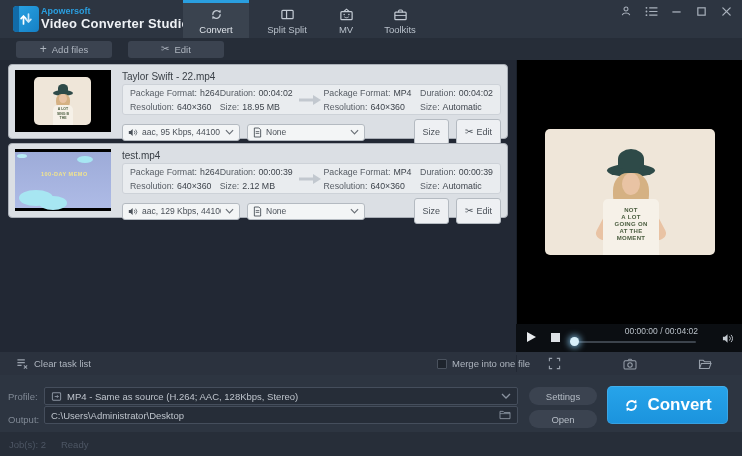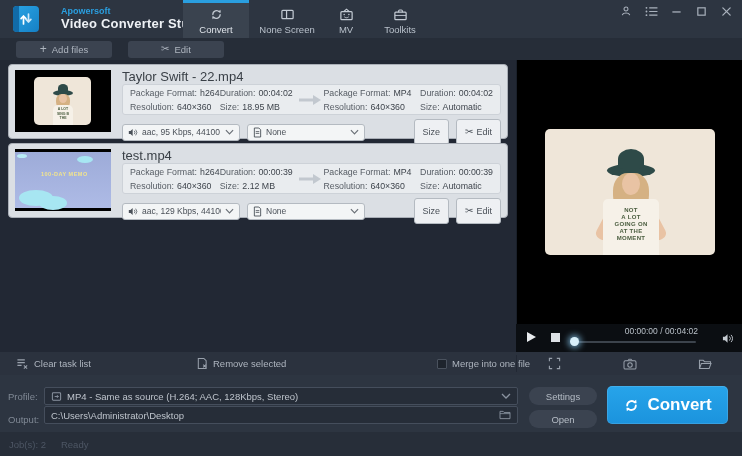--- a/index.html
+++ b/index.html
@@ -2,21 +2,21 @@
 <html><head>
 <meta charset="utf-8">
 <style>
   *{box-sizing:border-box;margin:0;padding:0}
   html,body{width:742px;height:456px}
   body{position:relative;overflow:hidden;background:#222834;font-family:"Liberation Sans","DejaVu Sans",sans-serif;-webkit-font-smoothing:antialiased}
   svg{display:block}
 
   
   .titlebar{position:absolute;top:0;left:0;width:742px;height:38px;background:#2d3541}
-  .logo{position:absolute;left:13px;top:6px;display:flex;gap:22px;align-items:center}
+  .logo{position:absolute;left:13px;top:6px;display:flex;gap:2px;align-items:center}
   .logo-icon{width:26px;height:26px;border-radius:4px;background:linear-gradient(135deg,#2aa4e4,#1580c6);position:relative;display:flex;align-items:center;justify-content:center}
   .logo-icon:before{content:"";position:absolute;left:0;top:0;bottom:0;width:6px;background:#116ba8;border-radius:4px 0 0 4px}
   .brand{line-height:1.15}
   .brand .small{color:#2a9fe0;font-size:9px;font-weight:bold}
   .brand .big{color:#eef1f5;font-size:13px;font-weight:bold;letter-spacing:.2px}
   .tabs{position:absolute;left:183px;top:0;height:38px;display:flex}
   .tab{height:38px;display:flex;flex-direction:column;align-items:center;justify-content:center;gap:2px;color:#b9c1cb;font-size:9.5px;border-top:3px solid transparent;padding-top:0}
   .tab .ticon{color:#c3cad3}
   .tab.active{background:#3a434f;border-top-color:#2a9fe0;color:#dfe4ea}
   .t-convert{width:66px}.t-split{width:76px}.t-mv{width:42px}.t-toolkits{width:66px}
@@ -27,21 +27,21 @@
   .subtoolbar{position:absolute;top:38px;left:0;width:742px;height:22px;background:#262d38;display:flex;align-items:center;gap:16px;padding-left:16px}
   .tool-btn{width:96px;height:17px;background:#3b4350;border-radius:3px;color:#aeb5bf;font-size:9.5px;display:flex;align-items:center;justify-content:center;gap:5px}
   .plus{font-size:12px;line-height:1;color:#aeb5bf}
   .scissors{font-size:10px;line-height:1;font-family:"DejaVu Sans",sans-serif}
 
   
   .filelist{position:absolute;top:60px;left:0;width:516px;height:292px;background:#222834;padding:4px 8px}
   .card{height:75px;background:#dbdfe4;border:1px solid #a9aeb6;border-radius:4px;margin-bottom:4px;display:flex;padding:5px 6px;position:relative}
   .thumb{width:96px;height:62px;background:#000;margin-right:11px;position:relative;overflow:hidden;flex:none}
   .card-body{flex:1;display:flex;flex-direction:column;min-width:0}
-  .file-name{font-size:13px;color:#3a4047;height:14px;line-height:14px}
+  .file-name{font-size:10px;color:#3a4047;height:14px;line-height:14px}
   .info-panel{background:#e9ecef;border:1px solid #cdd2d8;border-radius:3px;display:flex;align-items:center;padding:8px 7px;font-size:8.8px;color:#4a5058;height:31px}
   .info-col{display:flex;flex-direction:column;justify-content:space-between;height:24px}
   .iw1{width:104px}.iw2{width:90px}.iw3{width:112px}.iw4{flex:1}
   .kv .lbl{color:#565c64}.kv .val{margin-left:3px;color:#3e444c}
   .arrowcell{flex:1;display:flex;align-items:center;justify-content:center;color:#c2c8cf}
   .card-controls{display:flex;align-items:center;margin-top:4px;gap:7px}
   .dropdown{height:17px;background:#f3f5f6;border:1px solid #b4bac1;border-radius:3px;display:flex;align-items:center;padding:0 5px;font-size:8.5px;color:#4a5058;gap:4px}
   .dd-audio{width:118px}.dd-sub{width:118px}
   .dd-text{flex:1;white-space:nowrap;overflow:hidden}
   .dd-chev{color:#6a7077;flex:none}
@@ -126,21 +126,21 @@
         <polygon points="13.7,3.2 14.2,6.8 10.7,5.7" fill="currentColor"></polygon>
         <polygon points="4.3,14.8 3.8,11.2 7.3,12.3" fill="currentColor"></polygon>
       </svg>
       <span>Convert</span>
     </div>
     <div class="tab t-split">
       <svg class="ticon" width="15" height="15" viewBox="0 0 16 16">
         <rect x="2" y="3.5" width="12" height="9" rx="1" stroke="currentColor" stroke-width="1.3" fill="none"></rect>
         <line x1="7" y1="3.5" x2="7" y2="12.5" stroke="currentColor" stroke-width="1.3"></line>
       </svg>
-      <span>None Screen</span>
+      <span>Split Split</span>
     </div>
     <div class="tab t-mv">
       <svg class="ticon" width="15" height="15" viewBox="0 0 16 16">
         <rect x="2" y="5" width="12" height="8.5" rx="1" stroke="currentColor" stroke-width="1.3" fill="none"></rect>
         <path d="M5.5 4.5L8 2.3l2.5 2.2" stroke="currentColor" stroke-width="1.2" fill="none" stroke-linecap="round"></path>
         <circle cx="5.5" cy="8" r="0.8" fill="currentColor"></circle>
           <circle cx="10.5" cy="8" r="0.8" fill="currentColor"></circle>
         <path d="M6 10.8c1.2 1 2.8 1 4 0" stroke="currentColor" stroke-width="1" fill="none" stroke-linecap="round"></path>
       </svg>
       <span>MV</span>
@@ -373,27 +373,20 @@
 </div>
 
 <div class="strip">
   <div class="strip-item s-clear">
     <svg class="s-ico" width="13" height="12" viewBox="0 0 14 13">
         <path d="M1.5 2h8M1.5 5h8M1.5 8h4.5" stroke="currentColor" stroke-width="1.2"></path>
         <path d="M8.5 8l3.5 3.5M12 8l-3.5 3.5" stroke="currentColor" stroke-width="1.2"></path>
       </svg>
     <span>Clear task list</span>
   </div>
-  <div class="strip-item s-remove">
-    <svg class="s-ico" width="12" height="13" viewBox="0 0 13 14">
-        <path d="M2.5 1.5h6l2.5 2.5v8.5h-8.5z" stroke="currentColor" stroke-width="1.1" fill="none"></path>
-        <path d="M7.8 8.3l3 3M10.8 8.3l-3 3" stroke="currentColor" stroke-width="1.1"></path>
-      </svg>
-    <span>Remove selected</span>
-  </div>
   <div class="strip-item s-merge">
     <span class="checkbox"></span>
     <span>Merge into one file</span>
   </div>
   <div class="strip-sep"></div>
   <div class="strip-item s-full">
     <svg class="s-ico" width="13" height="13" viewBox="0 0 14 14">
         <path d="M1.5 4.5v-3h3M9.5 1.5h3v3M12.5 9.5v3h-3M4.5 12.5h-3v-3" stroke="currentColor" stroke-width="1.2" fill="none"></path>
       </svg>
   </div>

